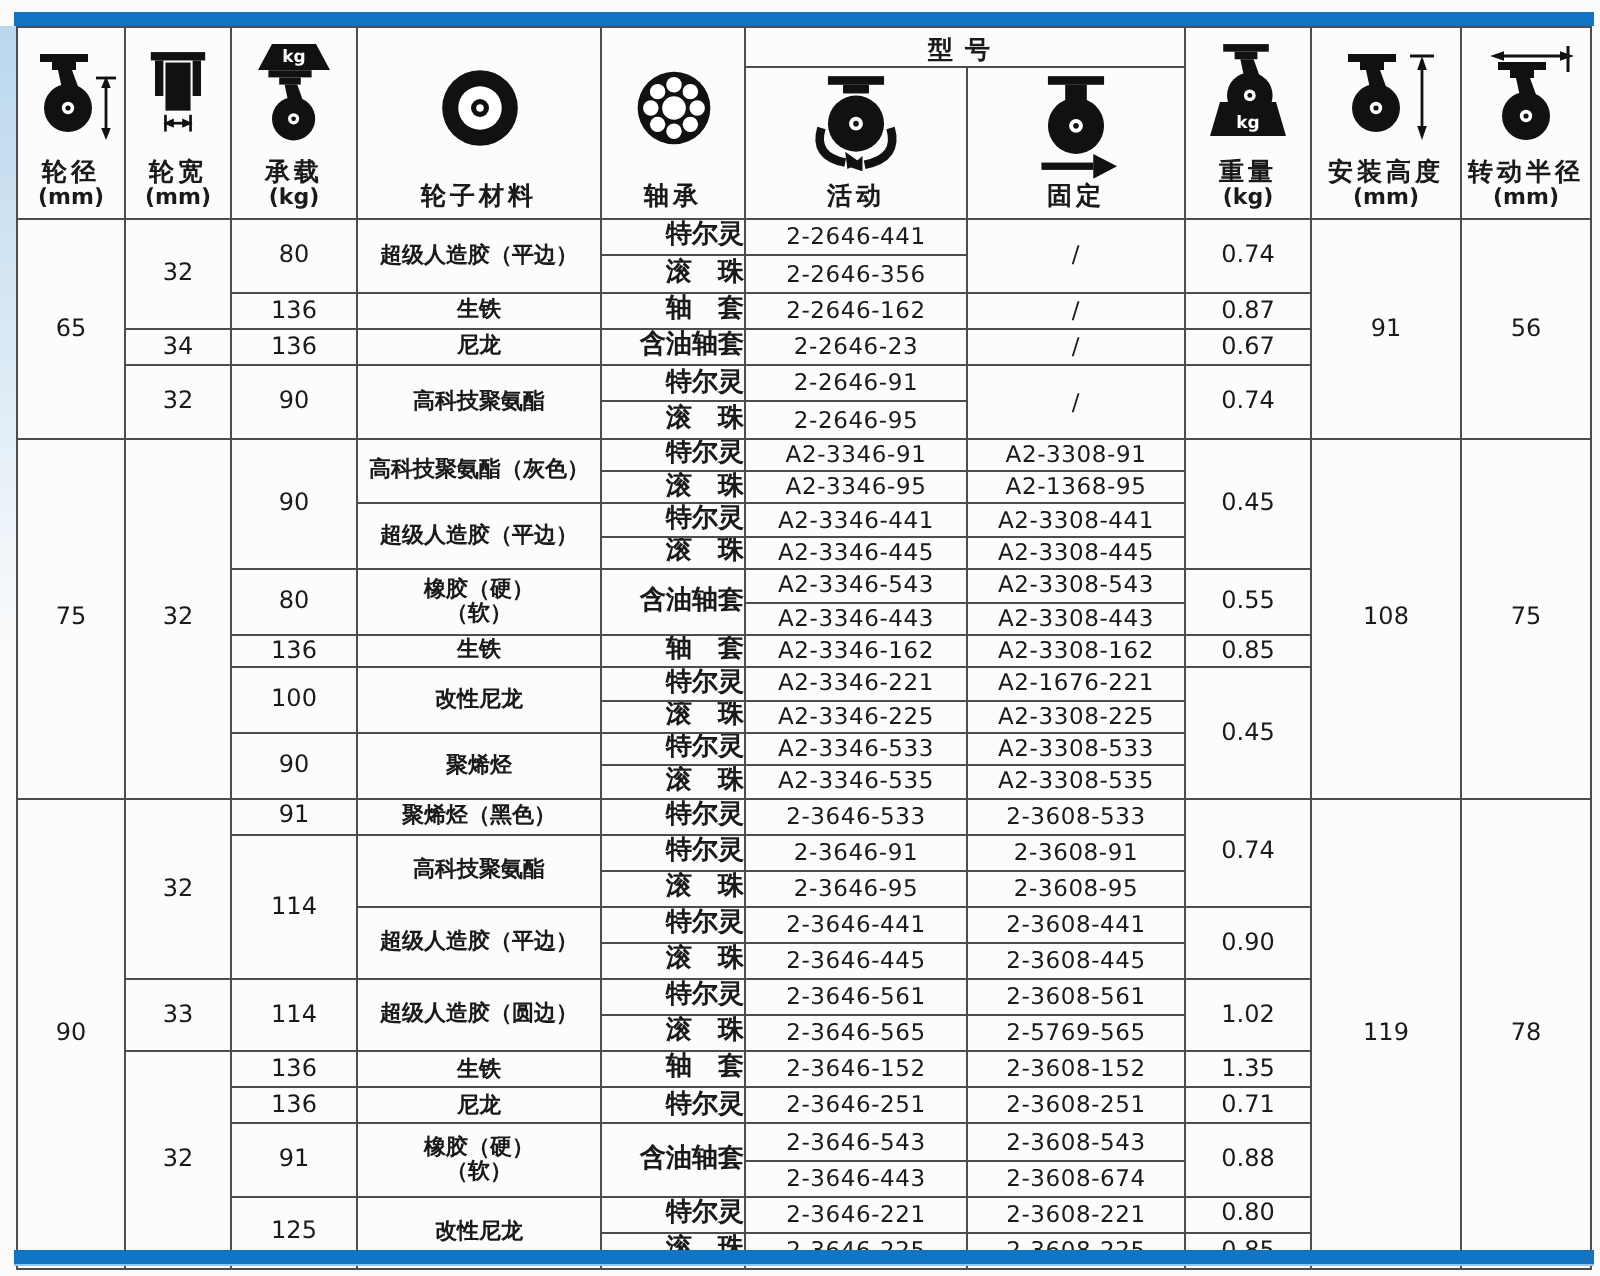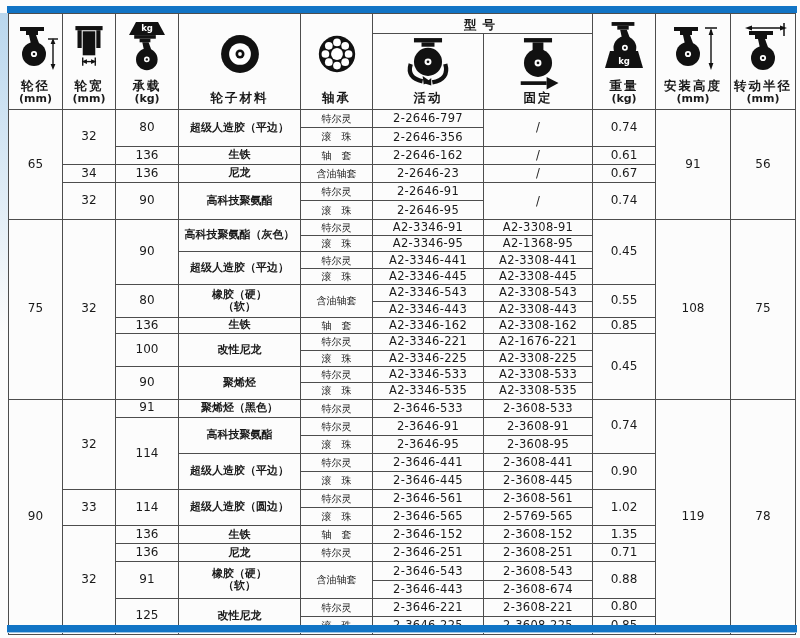--- a/index.html
+++ b/index.html
@@ -31,21 +31,21 @@
 
   .hcell { display:flex; flex-direction:column; align-items:center; justify-content:flex-end; height:100%; padding:3px 0 4px; }
   .hicon { flex:1 1 auto; display:flex; align-items:center; justify-content:center; width:100%; color:#111; }
   .hlabel { font-size:12.5px; font-weight:700; letter-spacing:2px; white-space:nowrap; }
   .hunit { font-size:11px; font-weight:700; letter-spacing:0; }
   th.modelhead .hlabel { letter-spacing:6px; }
   th.modelhead { vertical-align:middle;margin-left:32px; }
 
   td { font-size:12px; }
   .c-mat  { font-weight:700; font-size:11px; white-space:pre-line; }
-  .c-bear { font-weight:400; font-size:10px; white-space:pre; }
+  .c-bear { font-weight:700; font-size:13px; white-space:pre;text-align:right; }
   .c-dia, .c-wid, .c-load, .c-wt, .c-mh, .c-tr { font-size:12px; }
   .c-mods, .c-modf { font-size:11.5px; letter-spacing:0.3px; }
 
   #icon-defs { position:absolute; width:0; height:0; overflow:hidden; }
   svg .ln { stroke:#111; fill:none; }
 </style>
 </head>
 <body>
 
 <svg id="icon-defs" xmlns="http://www.w3.org/2000/svg">
@@ -241,37 +241,37 @@
         </th>
       </tr>
     </thead>
     <tbody>
         <tr class="sec65">
           <td rowspan="6" class="c-dia">65</td>
           <td rowspan="3" class="c-wid">32</td>
           <td rowspan="2" class="c-load">80</td>
           <td rowspan="2" class="c-mat">超级人造胶（平边）</td>
           <td class="c-bear">特尔灵</td>
-          <td class="c-mods">2-2646-797</td>
+          <td class="c-mods">2-2646-441</td>
           <td rowspan="2" class="c-modf">/</td>
           <td rowspan="2" class="c-wt">0.74</td>
           <td rowspan="6" class="c-mh">91</td>
           <td rowspan="6" class="c-tr">56</td>
         </tr>
         <tr class="sec65">
           <td class="c-bear">滚　珠</td>
           <td class="c-mods">2-2646-356</td>
         </tr>
         <tr class="sec65">
           <td class="c-load">136</td>
           <td class="c-mat">生铁</td>
           <td class="c-bear">轴　套</td>
           <td class="c-mods">2-2646-162</td>
           <td class="c-modf">/</td>
-          <td class="c-wt">0.61</td>
+          <td class="c-wt">0.87</td>
         </tr>
         <tr class="sec65">
           <td class="c-wid">34</td>
           <td class="c-load">136</td>
           <td class="c-mat">尼龙</td>
           <td class="c-bear">含油轴套</td>
           <td class="c-mods">2-2646-23</td>
           <td class="c-modf">/</td>
           <td class="c-wt">0.67</td>
         </tr>

